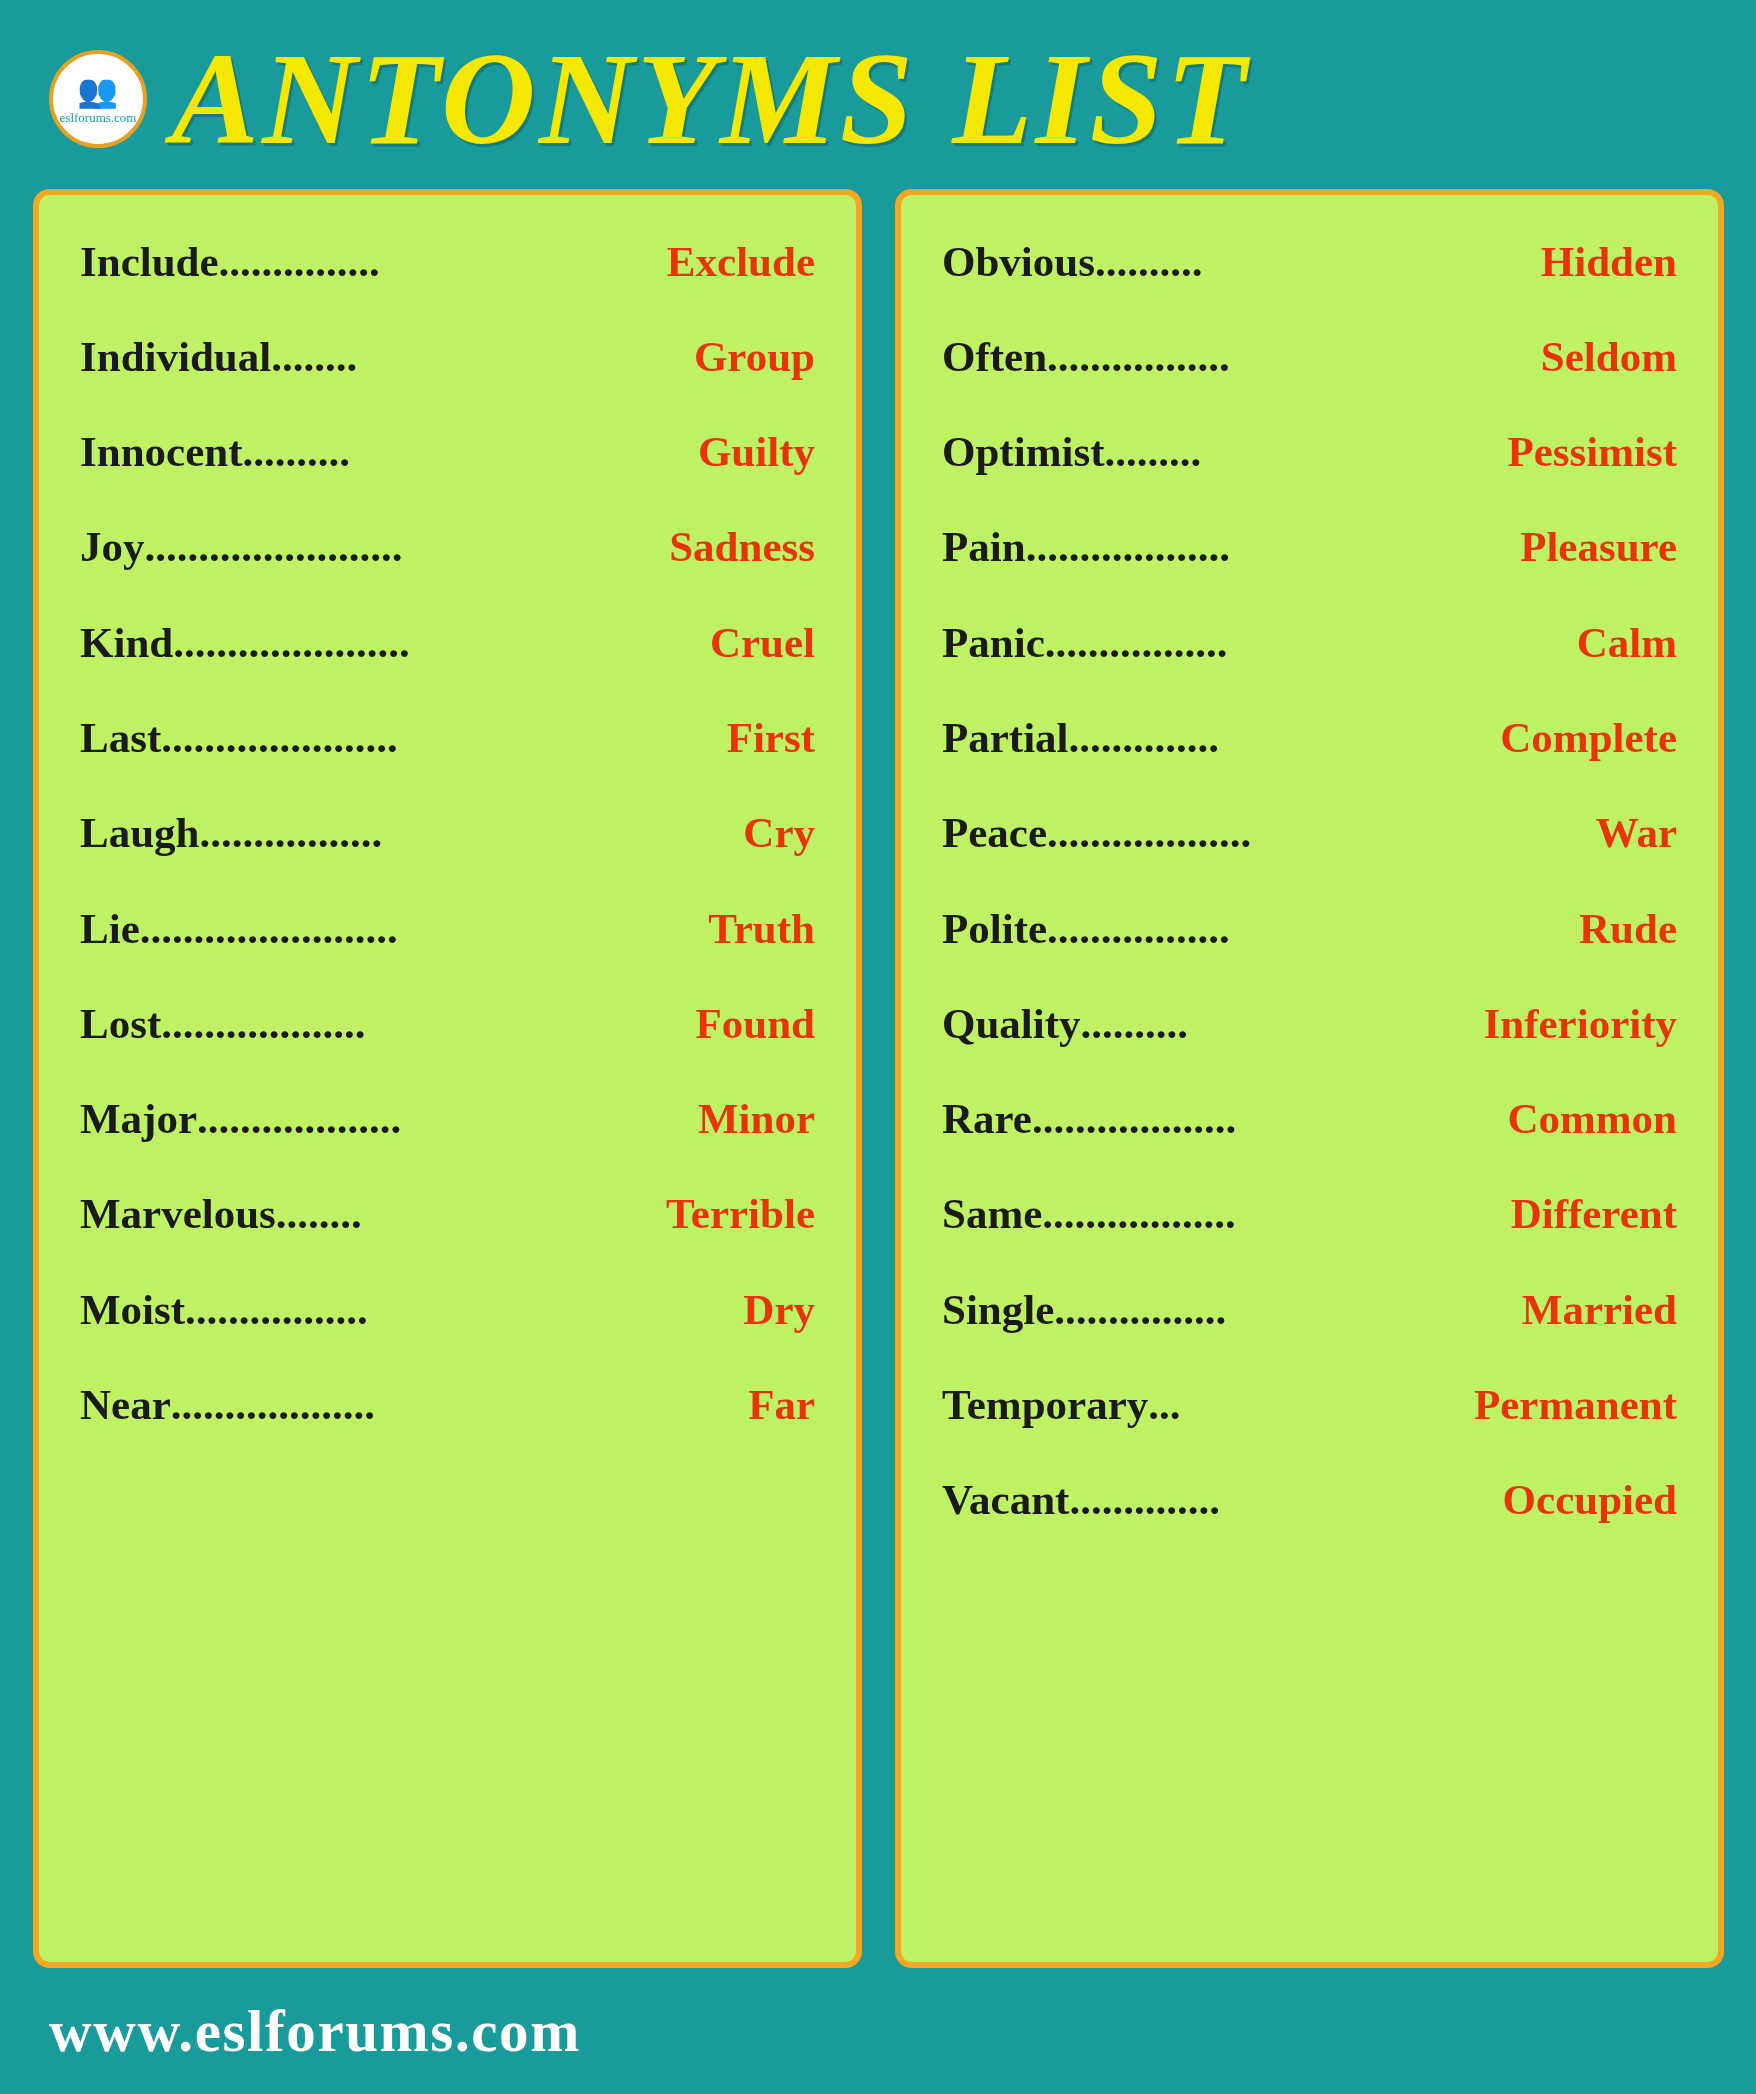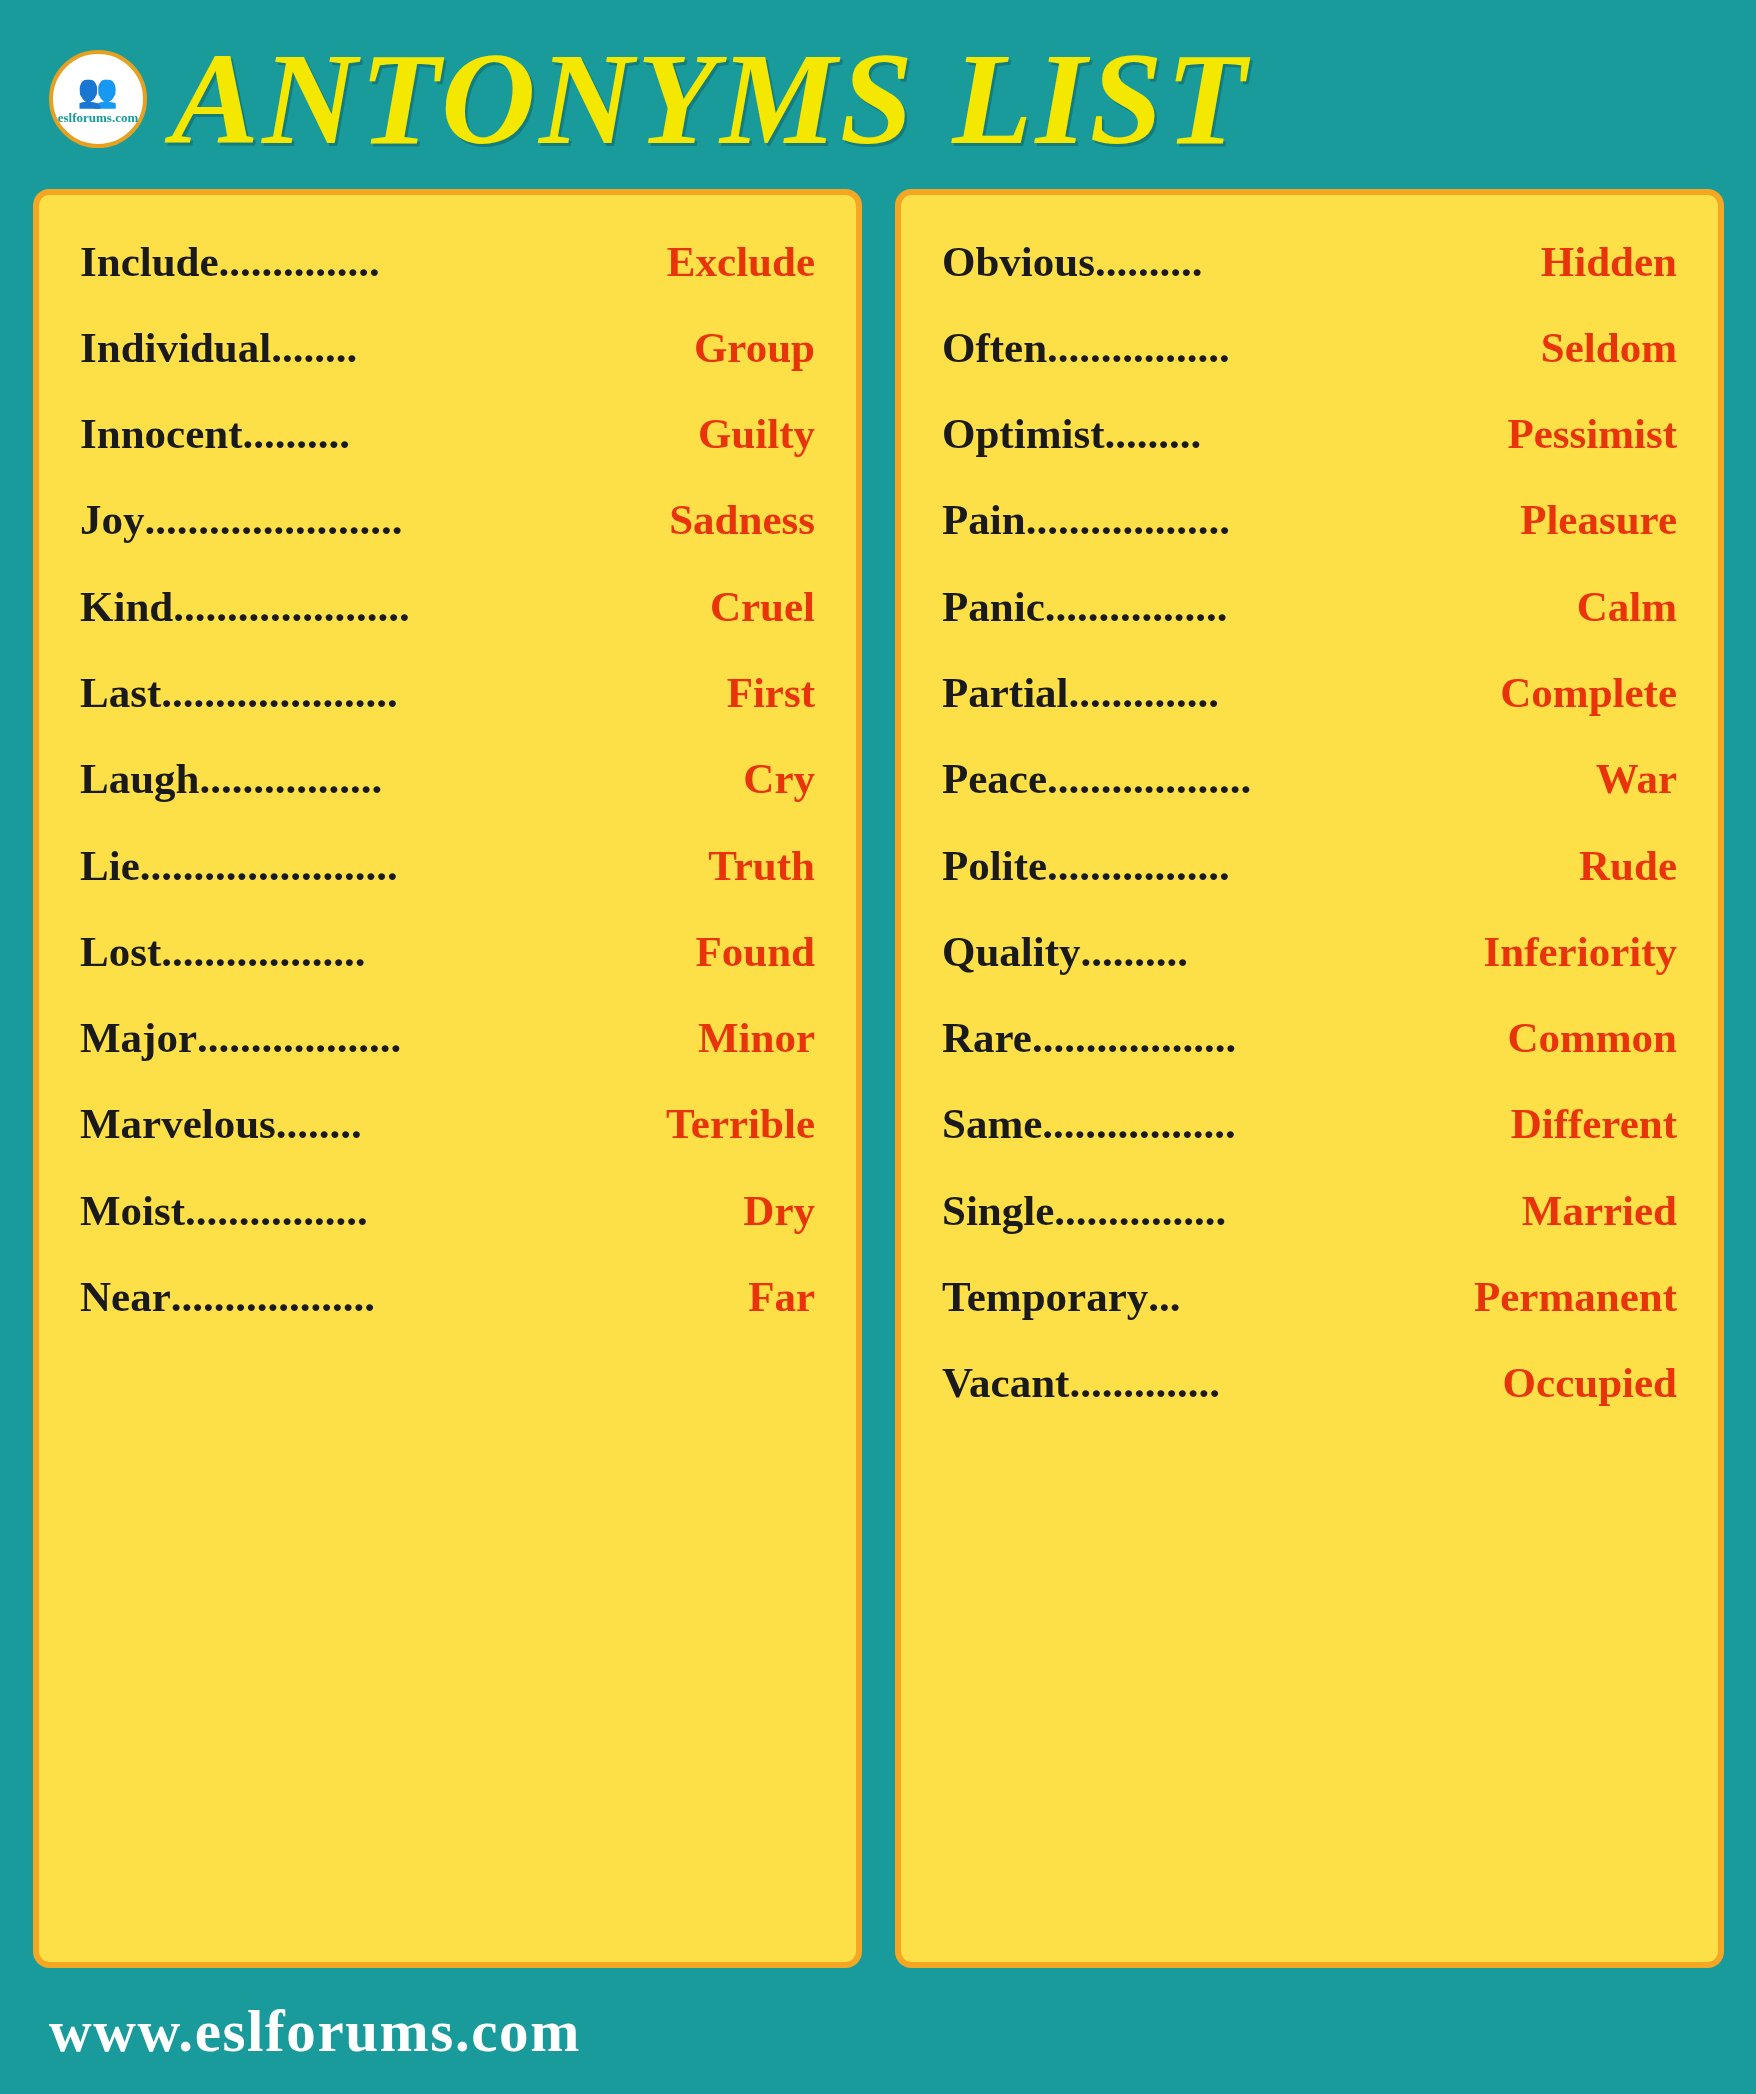--- a/index.html
+++ b/index.html
@@ -35,21 +35,21 @@
       flex-shrink: 0;
     }
 
     .logo-icon {
       font-size: 33px;
     }
 
     .logo-text {
       font-size: 13px;
       color: #1a9b9b;
-      font-weight: bold;
+      font-weight: normal;
       text-align: center;
       line-height: 1.2;
     }
 
     .title {
       font-size: 131px;
       font-weight: 900;
       color: #f5e800;
       font-style: italic;
       letter-spacing: 3.3px;
@@ -60,27 +60,27 @@
     .main-content {
       display: flex;
       gap: 33px;
       padding: 0 33px;
       width: 100%;
       flex: 1;
     }
 
     .column {
       flex: 1;
-      background: #fde047;
+      background: #bef264;
       border: 6.5px solid #f5a623;
       border-radius: 16.4px;
       padding: 24.5px 41px;
       display: flex;
       flex-direction: column;
-      gap: 0;
+      gap: 9px;
     }
 
     .antonym-row {
       display: flex;
       align-items: baseline;
       padding: 14.7px 0;
       border-bottom: 0.8px solid transparent;
       font-size: 43px;
       font-weight: bold;
       line-height: 1.3;

